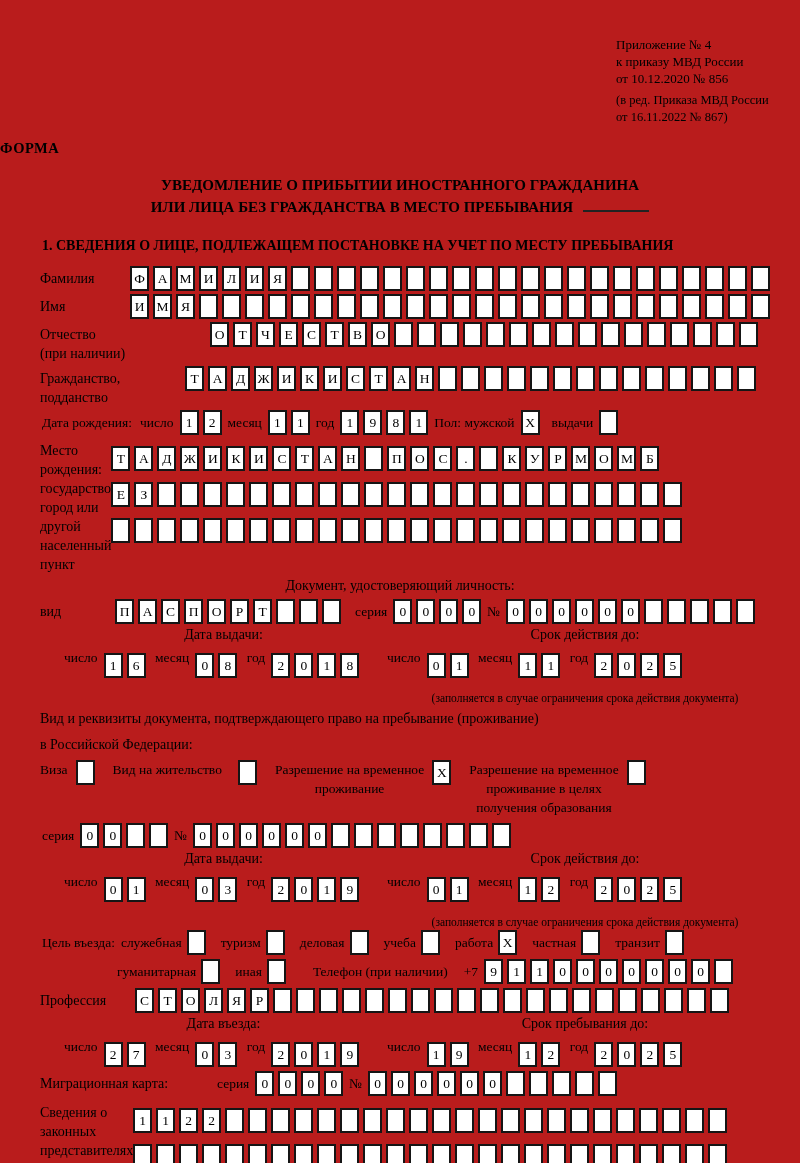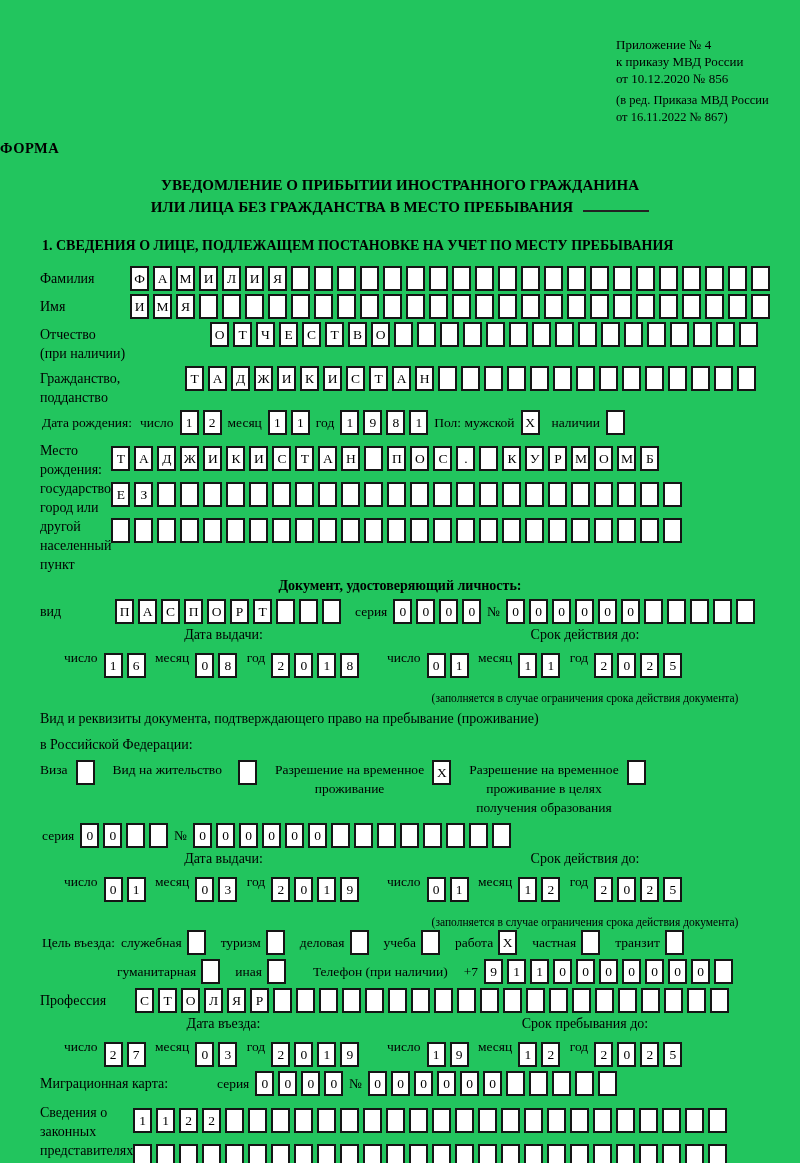--- a/index.html
+++ b/index.html
@@ -1,18 +1,18 @@
 <!DOCTYPE html>
 <html><head>
 <meta charset="utf-8">
 <style>
   *{box-sizing:border-box;margin:0;padding:0}
   html,body{background:#fff}
   body{width:800px;height:1163px;font-family:"Liberation Serif","DejaVu Serif",serif;color:#000;}
-  .page{position:relative;width:800px;height:1163px;overflow:hidden;padding:36px 0 0 0;background:#22c55e}
+  .page{position:relative;width:800px;height:1163px;overflow:hidden;padding:36px 0 0 0;background:#b91c1c}
 
   .appendix{margin-left:616px;font-size:13px;line-height:1.32}
   .edition{margin-left:616px;font-size:12.5px;line-height:1.3;margin-top:5px}
   .forma{width:765px;text-align:left;font-weight:bold;font-size:14.5px;margin-top:15px;letter-spacing:.5px}
 
   .title{width:800px;text-align:center;font-weight:bold;font-size:15px;line-height:1.45;margin-top:18px}
   .blank-line{display:inline-block;width:66px;border-bottom:2px solid #222;height:14px;margin-left:10px}
 
   .section-heading{margin:20px 0 0 42px;font-weight:bold;font-size:14px}
 
@@ -20,21 +20,21 @@
   .row{display:flex;align-items:flex-start;margin-bottom:3px}
   .lbl{font-size:14px;line-height:20px;padding-top:3px}
   .lbl-lines div{line-height:19px}
   .w90{width:90px}.w75{width:75px}.w95{width:95px}.w145{width:145px}.w165{width:165px}.w170{width:170px}.w135{width:135px}.w175{width:175px}
 
   .cells{white-space:nowrap;display:inline-block;line-height:0}
   .cell{display:inline-block;width:19px;height:25px;border:2px solid #151515;margin-right:4px;text-align:center;font-size:13.5px;line-height:21px;vertical-align:top;background:#fff}
   .cellrow{margin-bottom:3px;line-height:0}
 
   .inline-lbl{font-size:13.5px;margin:0 6px 0 2px;line-height:25px;display:inline-block;vertical-align:top}
-  .doc-heading{text-align:center;font-weight:bold;font-size:14px;margin:4px 4px 5px -40px;width:800px}
+  .doc-heading{text-align:center;font-weight:normal;font-size:14px;margin:4px 4px 5px -40px;width:800px}
 
   .date-section{display:flex;margin-bottom:2px}
   .dg{display:flex;flex-direction:column}
   .dg-left{width:345px;padding-left:22px}
   .dg-right{width:400px}
   .dg-head{text-align:center;font-size:14px;margin-bottom:2px}
   .dg-line{white-space:nowrap}
   .dg-note{font-size:11.5px;margin-top:14px;text-align:center;white-space:nowrap}
 
   .plain-line{font-size:14px;margin:4px 0 2px 0;line-height:22px}
@@ -104,21 +104,21 @@
     <div class="row">
       <span class="inline-lbl">Дата рождения:</span>
       <span class="inline-lbl">число</span>
       <span class="cells"><span class="cell">1</span><span class="cell">2</span></span>
       <span class="inline-lbl">месяц</span>
       <span class="cells"><span class="cell">1</span><span class="cell">1</span></span>
       <span class="inline-lbl">год</span>
       <span class="cells"><span class="cell">1</span><span class="cell">9</span><span class="cell">8</span><span class="cell">1</span></span>
       <span class="inline-lbl">Пол: мужской</span>
       <span class="cells"><span class="cell">X</span></span>
-      <span class="inline-lbl" style="margin-left:8px">наличии</span>
+      <span class="inline-lbl" style="margin-left:8px">выдачи</span>
       <span class="cells"><span class="cell"></span></span>
     </div>
 
     <div class="row">
       <div class="lbl w165 lbl-lines">
         <div>Место рождения:</div>
         <div>государство</div>
         <div>город или другой</div>
         <div>населенный пункт</div>
       </div>

